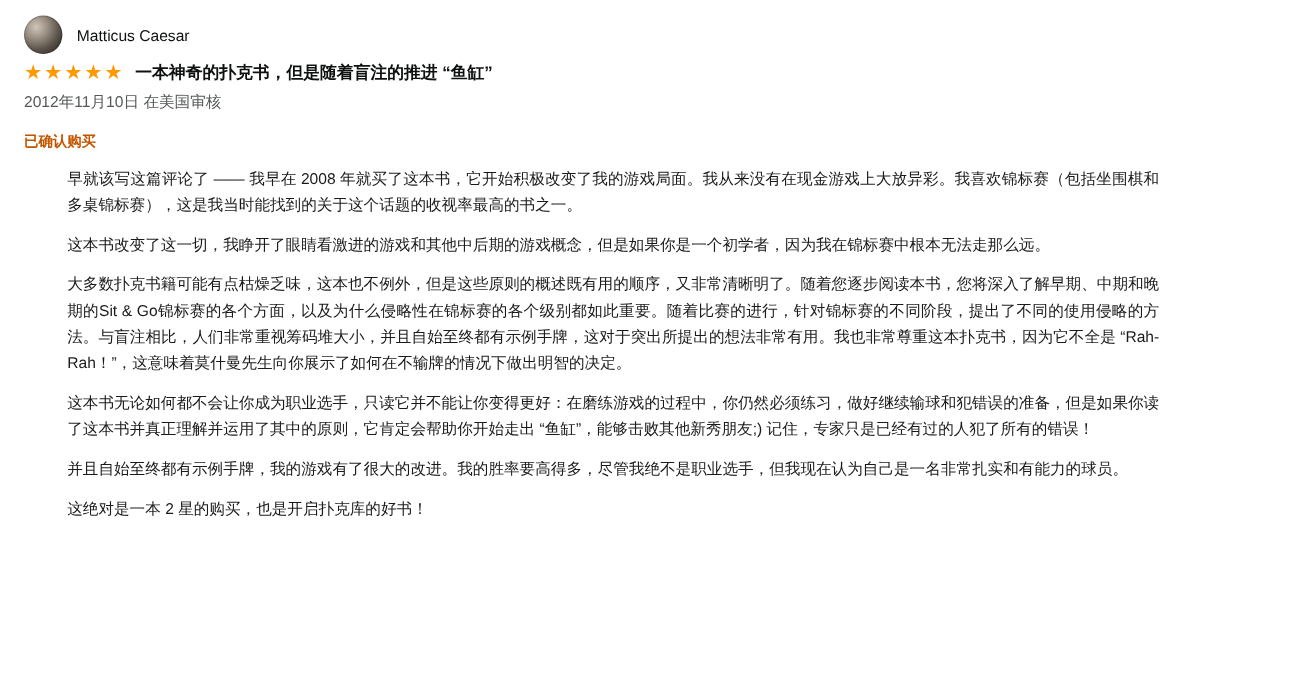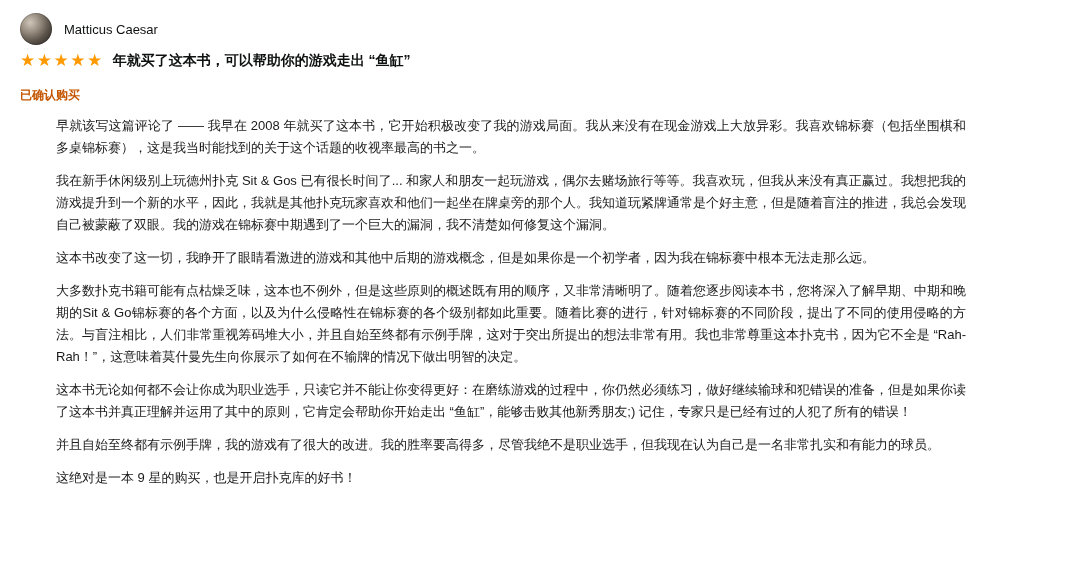--- a/index.html
+++ b/index.html
@@ -24,29 +24,29 @@
 
 <div class="page">
 
   <div class="author-row">
     <div class="avatar"></div>
     <span class="author-name">Matticus Caesar</span>
   </div>
 
   <div class="rating-row">
     <span class="stars" style="color:#FF9900;">★★★★★</span>
-    <span class="review-title">年就买了这本书，可以帮助你的游戏走出 “鱼缸”</span>
+    <span class="review-title">一本神奇的扑克书，但是随着盲注的推进 “鱼缸”</span>
   </div>
 
+  <div class="date-line">2012年11月10日 在美国审核</div>
 
   <div class="verified" style="color:#C45500;">已确认购买</div>
 
   <div class="review-body">
     <p>早就该写这篇评论了 —— 我早在 2008 年就买了这本书，它开始积极改变了我的游戏局面。我从来没有在现金游戏上大放异彩。我喜欢锦标赛（包括坐围棋和多桌锦标赛），这是我当时能找到的关于这个话题的收视率最高的书之一。</p>
-    <p>我在新手休闲级别上玩德州扑克 Sit &amp; Gos 已有很长时间了... 和家人和朋友一起玩游戏，偶尔去赌场旅行等等。我喜欢玩，但我从来没有真正赢过。我想把我的游戏提升到一个新的水平，因此，我就是其他扑克玩家喜欢和他们一起坐在牌桌旁的那个人。我知道玩紧牌通常是个好主意，但是随着盲注的推进，我总会发现自己被蒙蔽了双眼。我的游戏在锦标赛中期遇到了一个巨大的漏洞，我不清楚如何修复这个漏洞。</p>
     <p>这本书改变了这一切，我睁开了眼睛看激进的游戏和其他中后期的游戏概念，但是如果你是一个初学者，因为我在锦标赛中根本无法走那么远。</p>
     <p>大多数扑克书籍可能有点枯燥乏味，这本也不例外，但是这些原则的概述既有用的顺序，又非常清晰明了。随着您逐步阅读本书，您将深入了解早期、中期和晚期的Sit &amp; Go锦标赛的各个方面，以及为什么侵略性在锦标赛的各个级别都如此重要。随着比赛的进行，针对锦标赛的不同阶段，提出了不同的使用侵略的方法。与盲注相比，人们非常重视筹码堆大小，并且自始至终都有示例手牌，这对于突出所提出的想法非常有用。我也非常尊重这本扑克书，因为它不全是 “Rah-Rah！”，这意味着莫什曼先生向你展示了如何在不输牌的情况下做出明智的决定。</p>
     <p>这本书无论如何都不会让你成为职业选手，只读它并不能让你变得更好：在磨练游戏的过程中，你仍然必须练习，做好继续输球和犯错误的准备，但是如果你读了这本书并真正理解并运用了其中的原则，它肯定会帮助你开始走出 “鱼缸”，能够击败其他新秀朋友;) 记住，专家只是已经有过的人犯了所有的错误！</p>
     <p>并且自始至终都有示例手牌，我的游戏有了很大的改进。我的胜率要高得多，尽管我绝不是职业选手，但我现在认为自己是一名非常扎实和有能力的球员。</p>
-    <p>这绝对是一本 9 星的购买，也是开启扑克库的好书！</p>
+    <p>这绝对是一本 2 星的购买，也是开启扑克库的好书！</p>
   </div>
 
 </div>
 
 </body></html>

